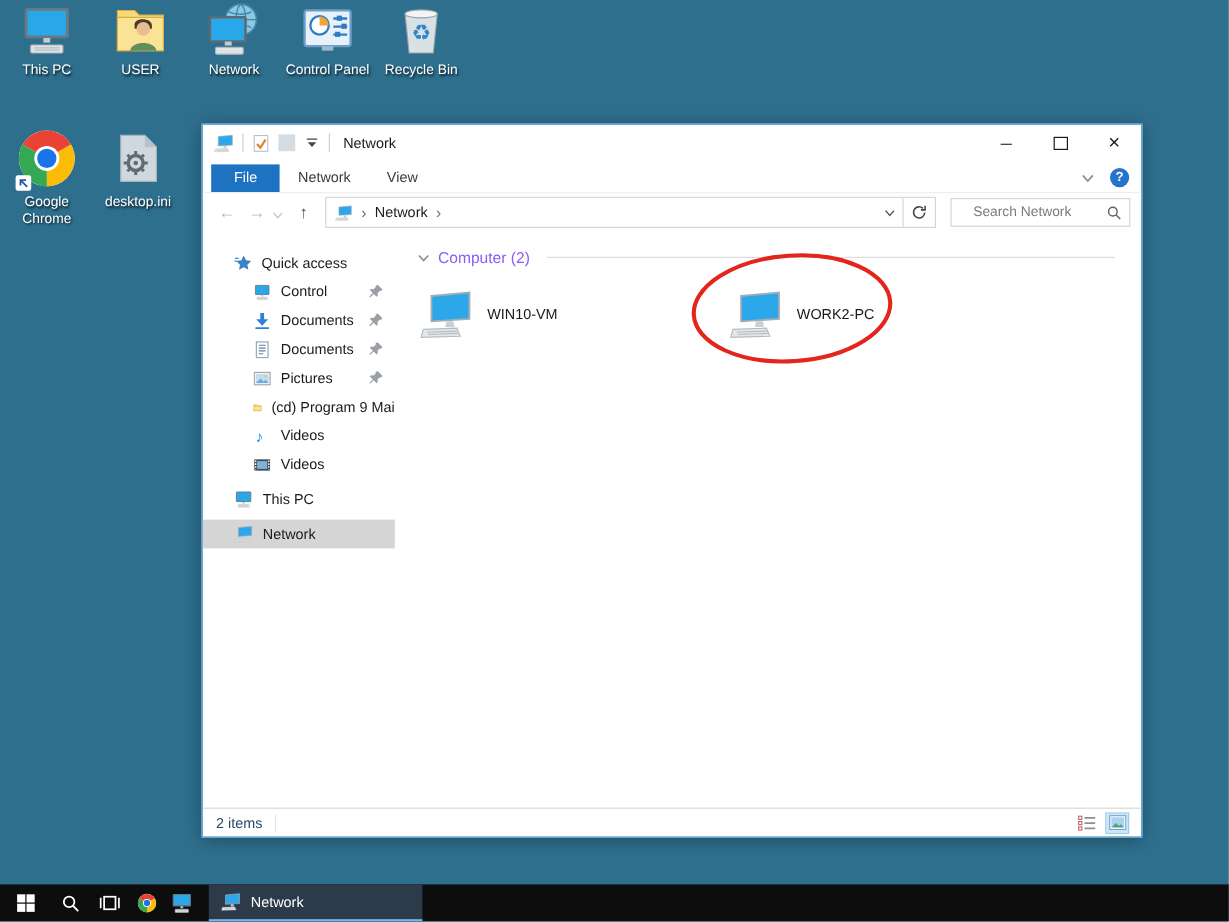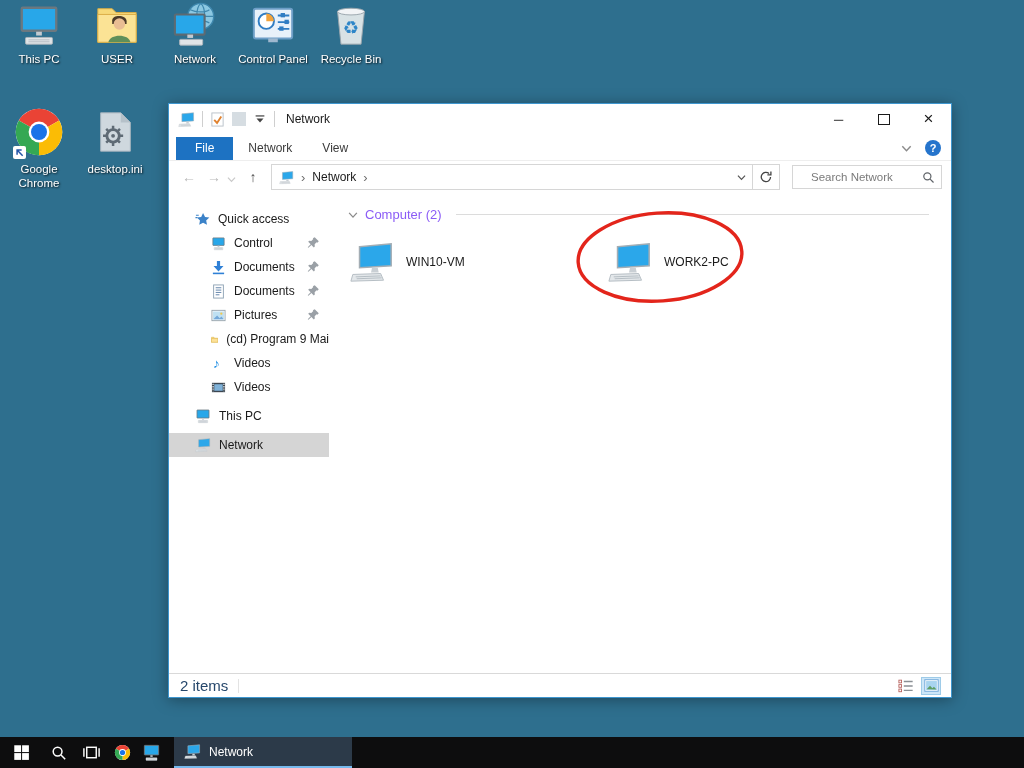--- a/index.html
+++ b/index.html
@@ -62,21 +62,21 @@
 
   .main{flex:1;position:relative;padding:14px 20px 0 18px;box-sizing:border-box;}
   .group-header{display:flex;align-items:center;color:#8b5cf6;font-size:13px;gap:6px;}
   .group-line{flex:1;height:1px;background:#dcdcdc;margin-left:8px;margin-right:2px;}
   .tiles{display:flex;margin-top:17px;}
   .tile{width:258px;display:flex;align-items:center;gap:11px;}
   .tile-label{font-size:12px;color:#1a1a1a;}
   .annot{position:absolute;inset:0;pointer-events:none;}
 
   .statusbar{height:23px;border-top:1px solid #d9d9d9;display:flex;align-items:center;padding:0 11px;flex:none;}
-  .count{color:#26476b;font-size:15px;}
+  .count{color:#26476b;font-size:12px;}
   .count-sep{width:1px;height:14px;background:#e3e3e3;margin-left:10px;}
   .view-btns{margin-left:auto;display:flex;gap:7px;align-items:center;}
   .view-btn{width:18px;height:16px;display:flex;align-items:center;justify-content:center;}
   .view-btn.sel{background:#cde6f7;outline:1px solid #9ecbe8;}
 
   
   .taskbar{position:absolute;left:0;bottom:0;width:1024px;height:31px;background:#0d0d0e;
            display:flex;align-items:stretch;color:#fff;z-index:50;}
   .tb-btn{display:flex;align-items:center;justify-content:center;flex:none;}
   .tb-task{width:178px;margin-left:8px;background:#2c3a49;border-bottom:2px solid #76b9ed;

